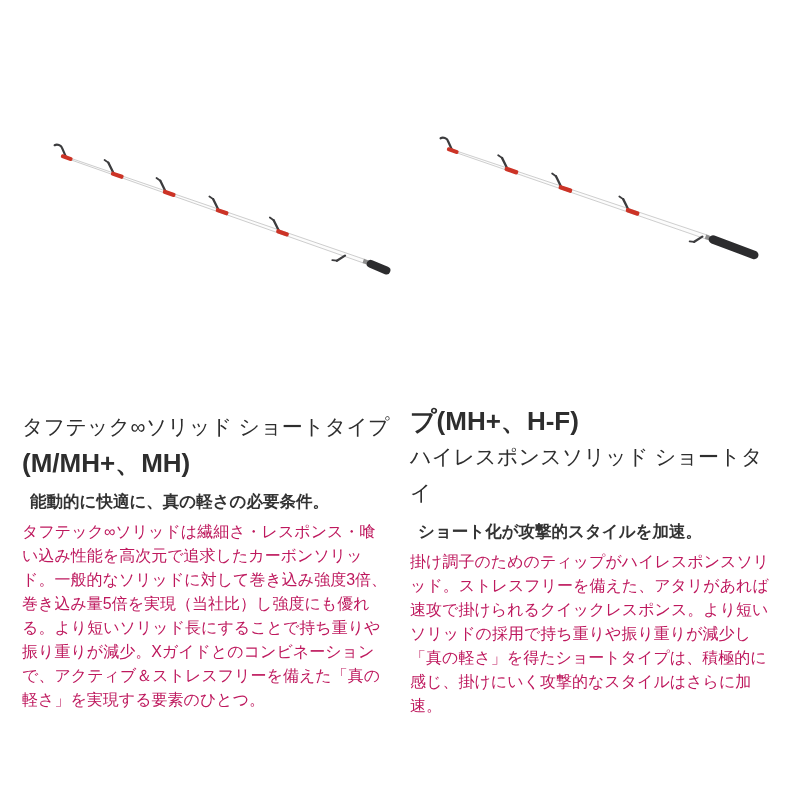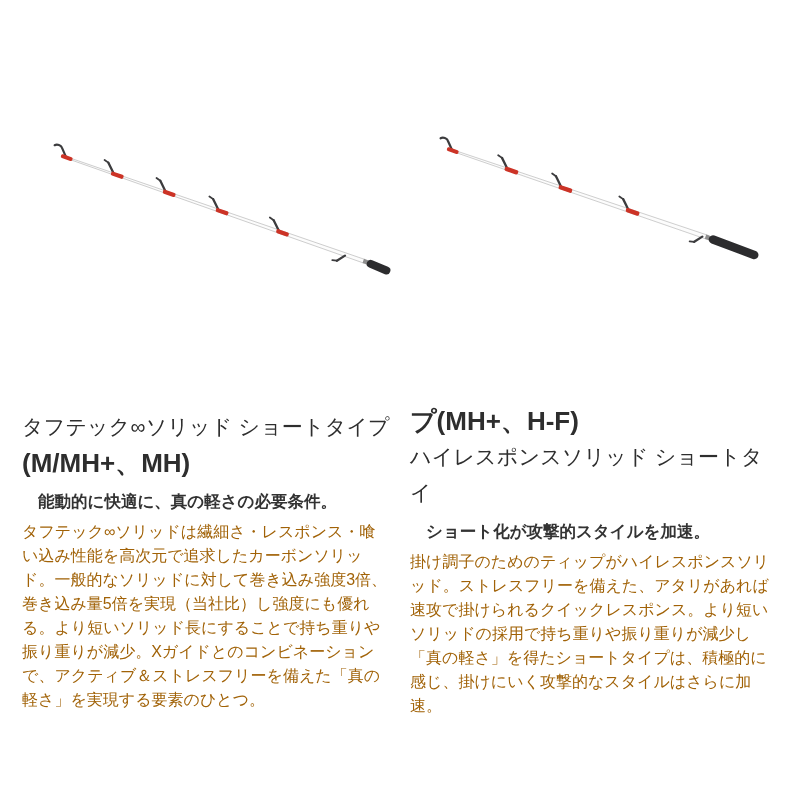--- a/index.html
+++ b/index.html
@@ -45,31 +45,31 @@
     color: #2e2e2e;
     letter-spacing: 0.2px;
   }
   .title .title-line { display: block; }
   .title .title-spec {
     font-weight: 700;
     font-size: 26px;
     letter-spacing: 0;
   }
   .lead {
-    margin: 0 0 7px 16px;
+    margin: 0 0 7px 8px;
     font-size: 16.5px;
     line-height: 24px;
     font-weight: 700;
     color: #333333;
   }
   .body-text {
     margin: 0;
     font-size: 16px;
     line-height: 24px;
-    color: #a16207;
+    color: #be185d;
     text-align: left;
   }
   
   .blank   { fill: #fcfcfc; stroke: #c7c7c7; stroke-width: 0.8; }
   .wrap    { fill: #cc3326; }
   .post    { stroke: #3c3c3e; stroke-width: 2.3; stroke-linecap: round; }
   .post-foot { stroke: #3c3c3e; stroke-width: 1.8; stroke-linecap: round; }
   .tip-hook { fill: none; stroke: #3c3c3e; stroke-width: 2.2; stroke-linecap: round; }
   .ferrule { stroke: #8f8f8f; stroke-width: 4.5; }
   .butt    { stroke: #2c2c2e; stroke-width: 8; stroke-linecap: round; }

